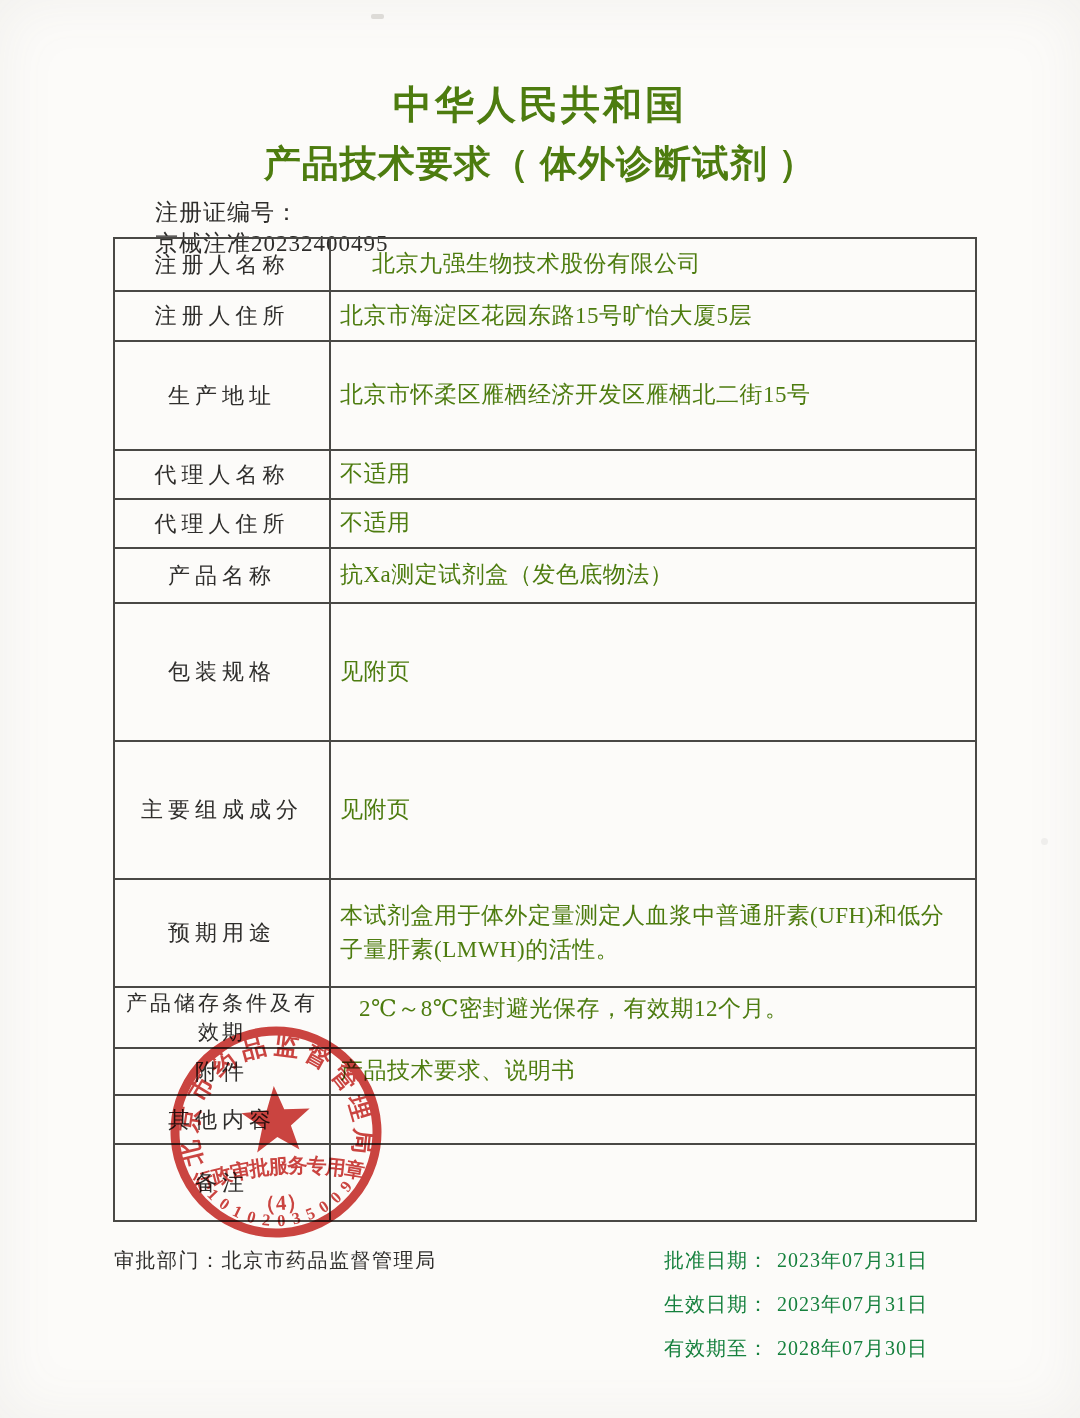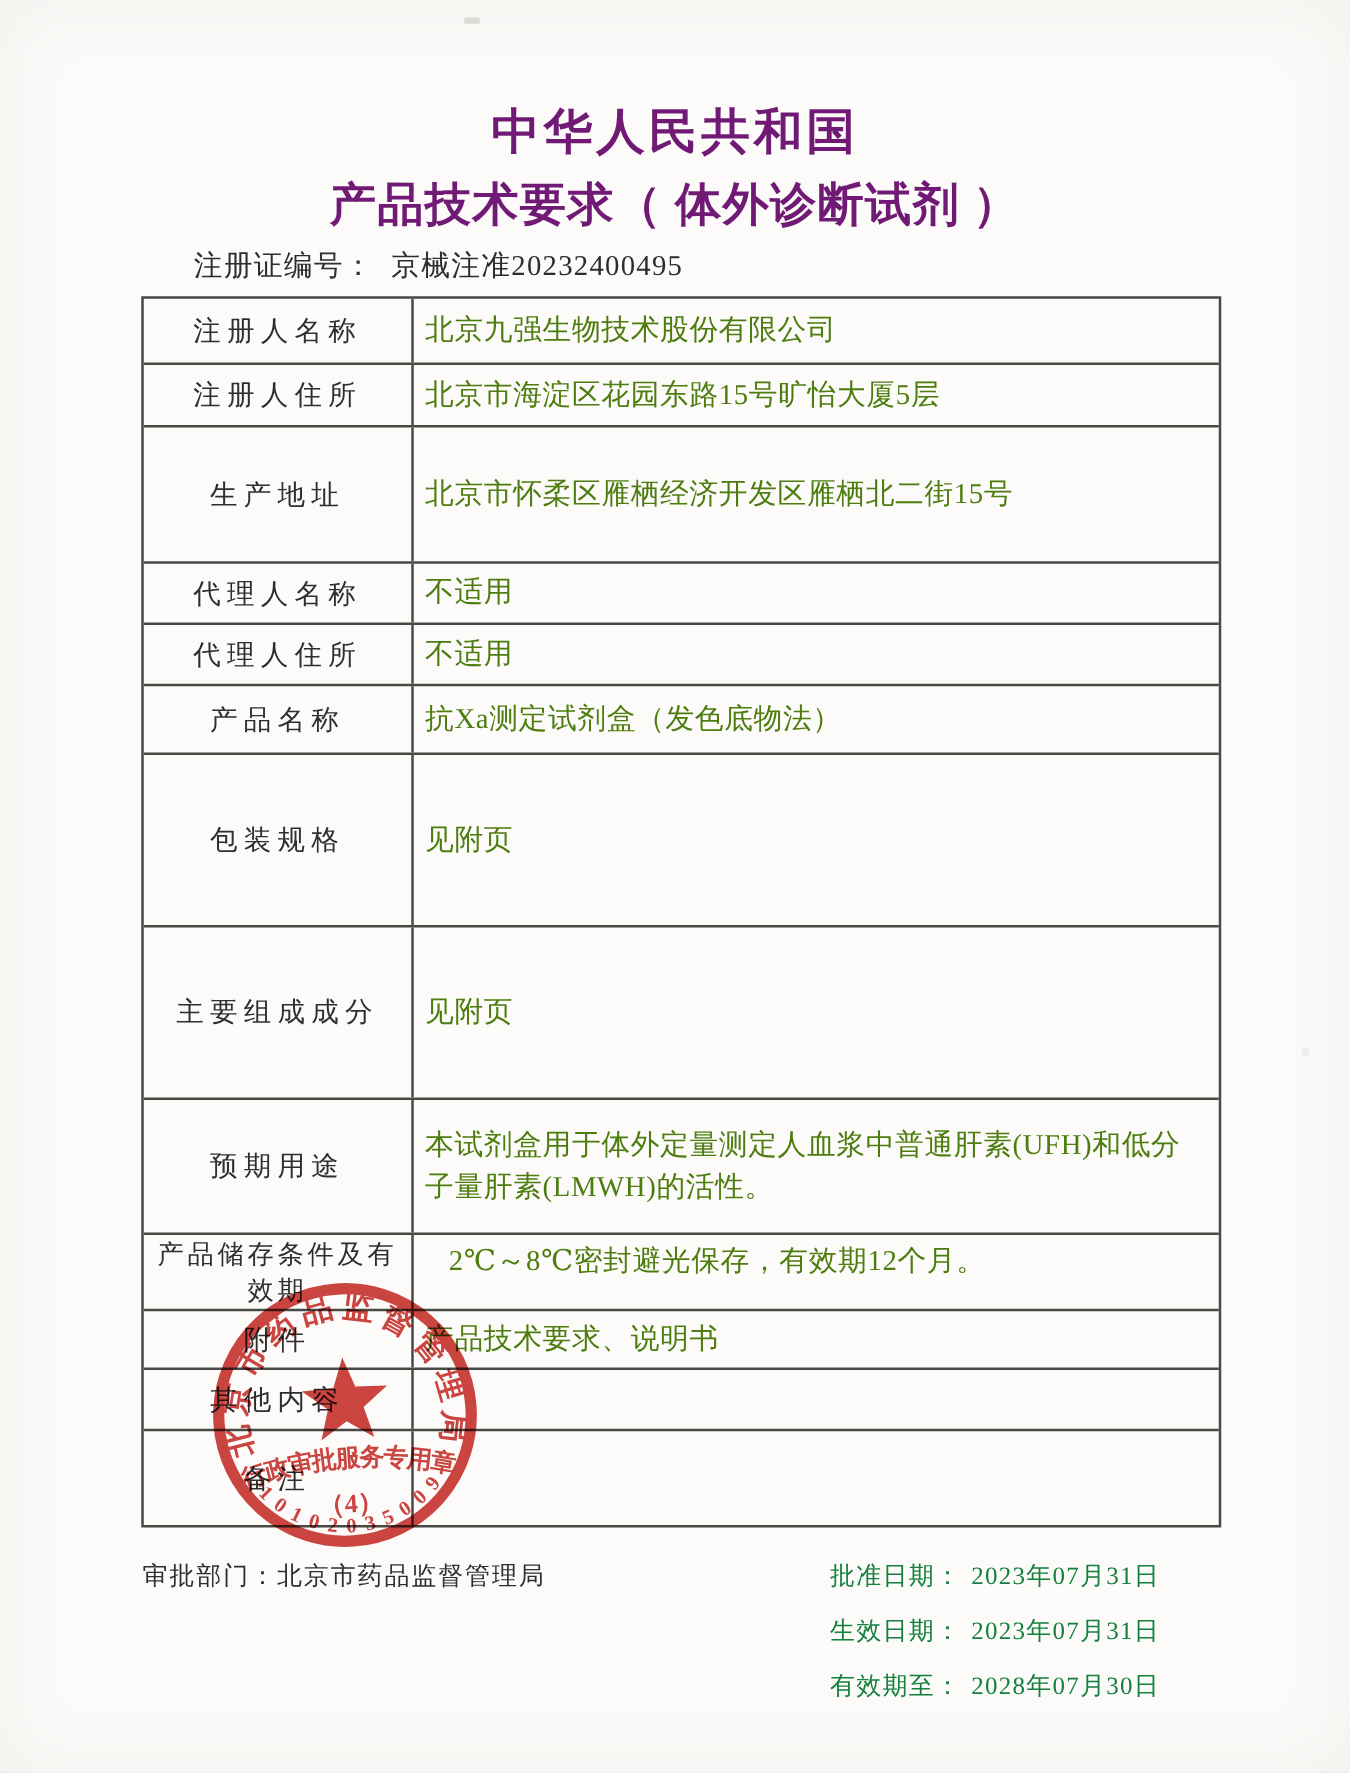--- a/index.html
+++ b/index.html
@@ -4,29 +4,29 @@
 <style>
   html,body{margin:0;padding:0;background:#e9e8e6;}
   .page{
     position:relative;width:1080px;height:1418px;margin:0 auto;
     background:#fcfbf9;
     font-family:"Liberation Serif","DejaVu Serif",serif;
     color:#2e2d2b;overflow:hidden;
     box-shadow:inset 0 0 60px rgba(120,115,105,.08);
   }
   
-  .title{position:absolute;top:78px;left:0;width:100%;text-align:center;font-weight:700;color:#701a75;}
+  .title{position:absolute;top:78px;left:0;width:100%;text-align:center;font-weight:700;color:#4d7c0f;}
   .title .l1{font-size:39px;letter-spacing:3px;}
   .title .l2{font-size:37px;letter-spacing:1px;margin-top:7px;}
-  .regno{position:absolute;left:155px;top:197px;font-size:23px;display:flex;letter-spacing:1px;}
+  .regno{position:absolute;left:155px;top:197px;font-size:23px;display:flex;letter-spacing:1px;flex-direction:column;}
   .regno .lab{margin-right:14px;}
   
   .cert-table{position:absolute;left:113px;top:237px;width:864px;border:2px solid #494845;box-sizing:border-box;background:transparent;}
   .row{display:flex;border-top:2px solid #494845;box-sizing:border-box;}
-  .row:first-child{border-top:none;}
+  .row:first-child{border-top:none;gap:32px;}
   .cell-label{
     flex:0 0 216px;width:216px;box-sizing:border-box;border-right:2px solid #494845;
     display:flex;align-items:center;justify-content:center;text-align:center;
     font-size:22px;letter-spacing:5px;line-height:1.35;padding:2px 0;color:#2f2e2c;
   }
   .cell-label.wrap{letter-spacing:3px;font-size:21px;}
   .cell-value{
     flex:1;display:flex;align-items:center;
     font-size:23px;line-height:1.5;padding:4px 12px 4px 9px;color:#4d7c0f;letter-spacing:.5px;
   }

